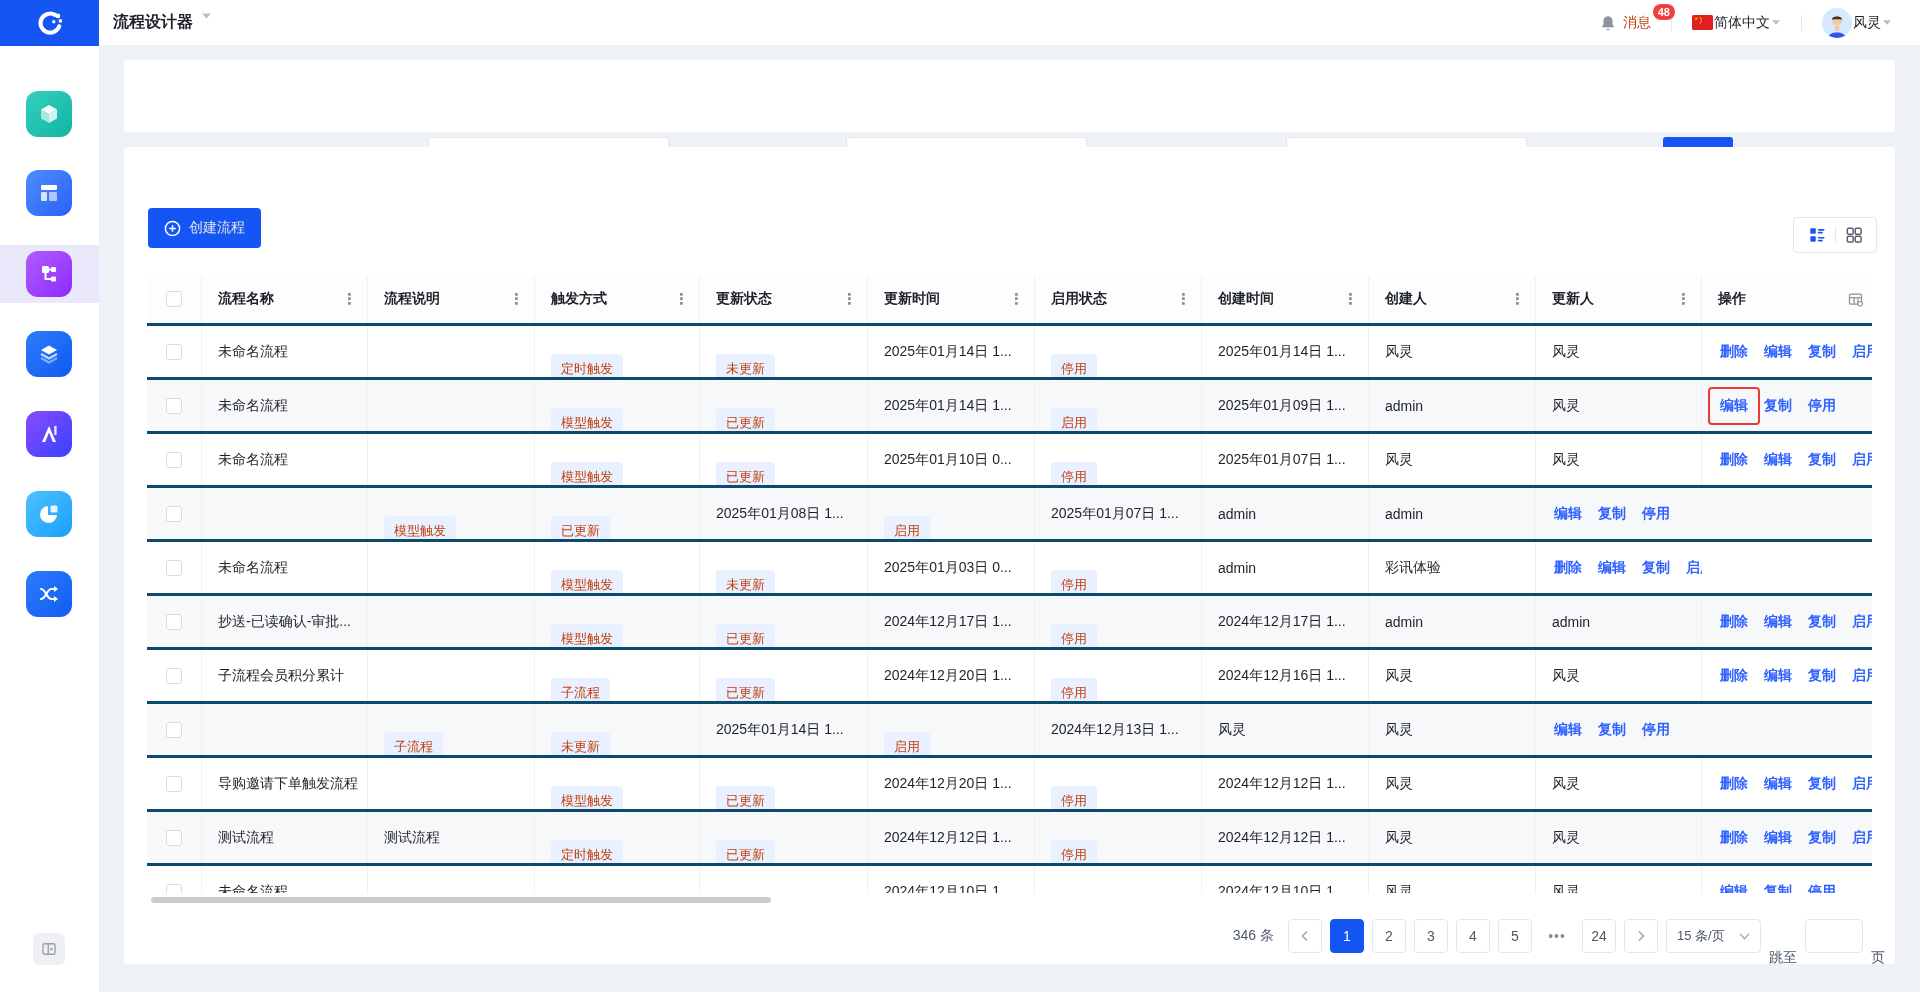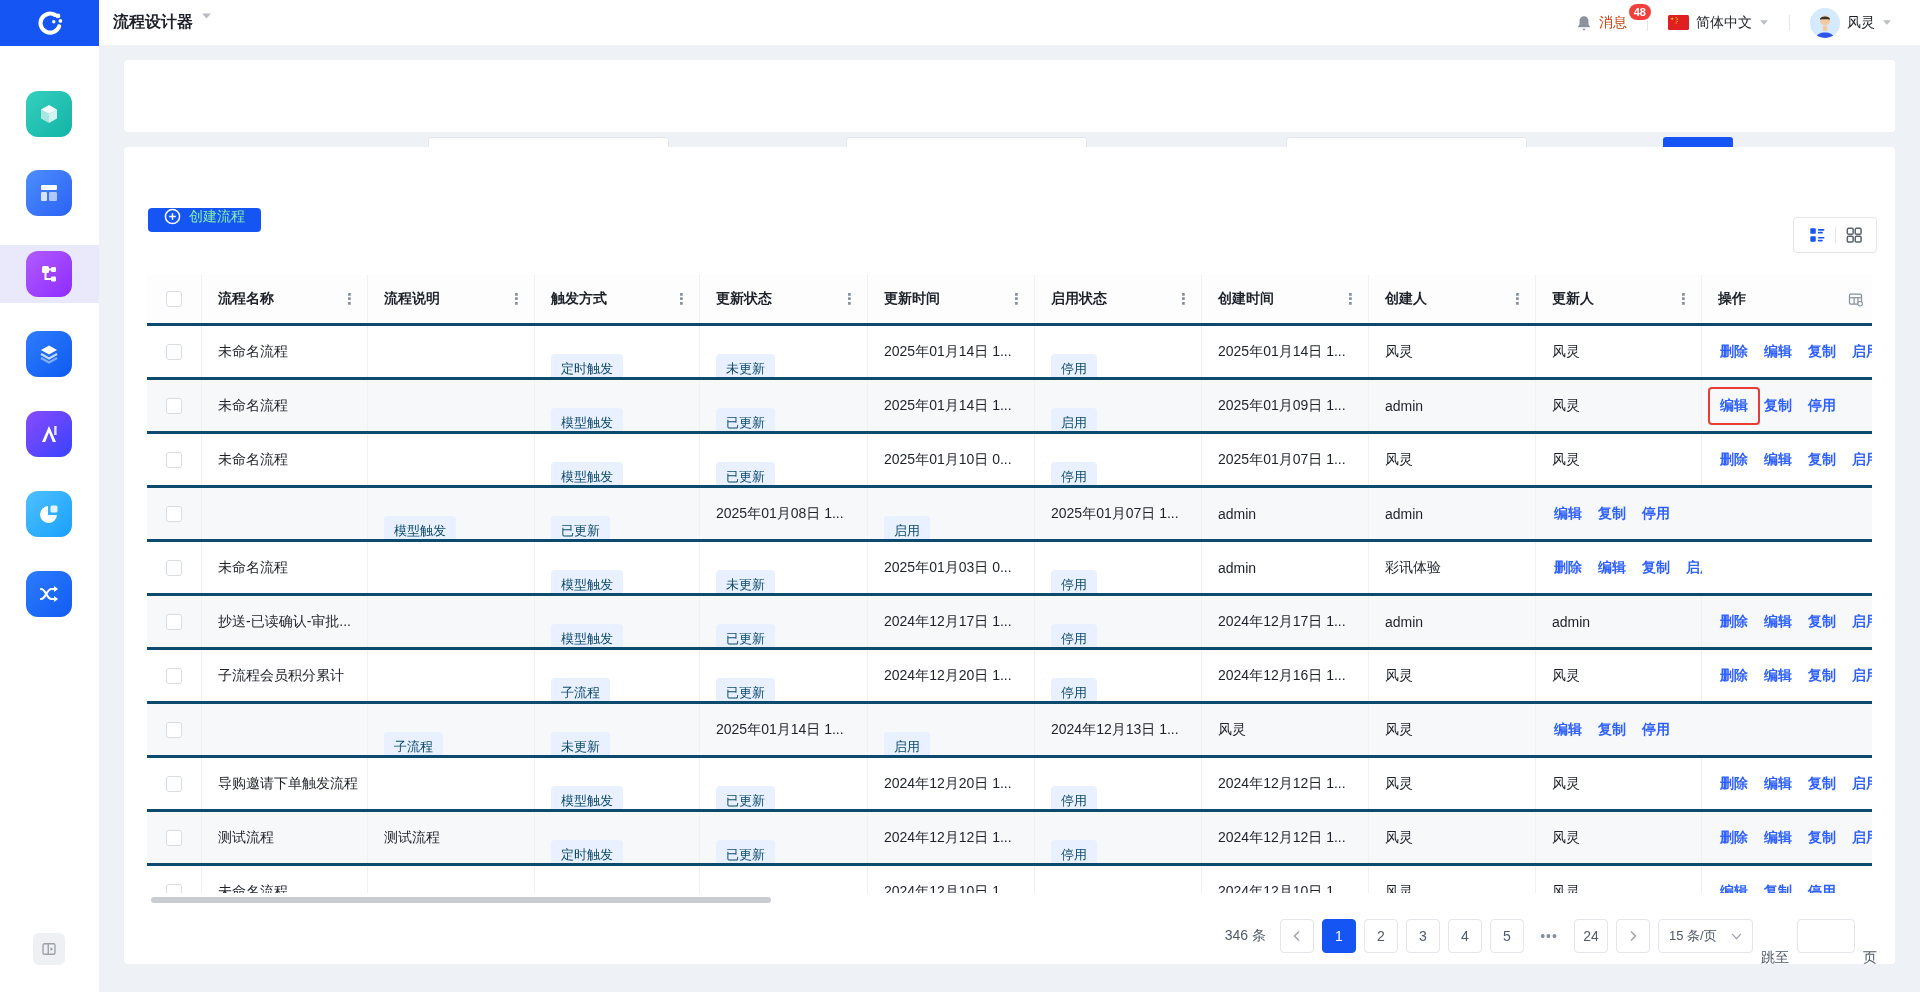--- a/index.html
+++ b/index.html
@@ -9,21 +9,21 @@
   
   .topbar { position:absolute; top:0; left:0; width:1920px; height:46px; background:#fff; z-index:20; display:flex; align-items:center; border-bottom:1px solid #F2F3F5; }
   .logo { width:99px; height:46px; background:#1455F4; display:flex; align-items:center; justify-content:center; flex:0 0 auto; cursor:pointer; }
   .app-title { display:flex; gap:8px; margin-left:14px; }
   .app-title .t { font-size:16px; font-weight:700; color:#1D2129; }
   .topbar-right { margin-left:auto; display:flex; align-items:center; gap:10px; padding-right:28px; }
   .msg-wrap { position:relative; display:flex; align-items:center; gap:6px; cursor:pointer; }
   .msg-label { font-size:14px; color:#c2410c; }
   .badge-red { position:absolute; top:-10px; right:-24px; background:#F1403C; color:#fff; font-size:11px; line-height:16px; padding:0 5px; border-radius:8px; font-weight:700; }
   .tb-divider { width:1px; height:16px; background:#E5E6EB; margin:0 10px; }
-  .lang-wrap,.user-wrap { display:flex; align-items:center; gap:7px; cursor:pointer; font-size:14px; }
+  .lang-wrap,.user-wrap { display:flex; align-items:center; gap:1px; cursor:pointer; font-size:14px; }
   .avatar { width:30px; height:30px; border-radius:50%; background:#D6EAFF; overflow:hidden; display:flex; align-items:flex-end; justify-content:center; }
 
   
   .sidebar { position:absolute; left:0; top:46px; width:99px; height:946px; background:#fff; z-index:10; }
   .side-item { position:absolute; left:26px; width:46px; height:46px; border-radius:12px; display:flex; align-items:center; justify-content:center; cursor:pointer; }
   .active-band { position:absolute; left:0; top:199px; width:99px; height:58px; background:#EAE8FB; }
   .g1 { background:linear-gradient(135deg,#35D0BE,#12B3A6); }
   .g2 { background:linear-gradient(135deg,#4D8DFD,#2A62F6); }
   .g3 { background:linear-gradient(135deg,#B05CFF,#8F2BFF); }
   .g4 { background:linear-gradient(135deg,#2F7BFF,#0D5BF0); }
@@ -41,48 +41,48 @@
   .fgroup .flabel { width:90px; text-align:right; font-size:14px; font-weight:700; color:#1D2129; margin-right:16px; }
   .ffield { width:241px; height:38px; border:1px solid #E5E6EB; border-radius:3px; background:#fff; display:flex; align-items:center; padding:0 12px; font-size:14px; color:#C2C7D0; justify-content:space-between; }
   .ffield input { border:none; outline:none; width:100%; font-size:14px; font-family:inherit; color:#1D2129; }
   .ffield input::placeholder { color:#C2C7D0; }
   .search-btn { position:absolute; left:1539px; top:77px; width:70px; height:38px; background:#1455F4; border:none; border-radius:3px; color:#fff; font-size:14px; letter-spacing:4px; padding-left:4px; cursor:pointer; font-family:inherit; }
   .ficon { position:absolute; top:85px; width:24px; height:24px; cursor:pointer; display:flex; align-items:center; justify-content:center; }
   .expand-wrap { position:absolute; left:1709px; top:86px; display:flex; align-items:center; gap:6px; cursor:pointer; }
   .expand-wrap .x { color:#2E61FF; font-size:14px; font-weight:600; }
 
   
-  .create-btn { position:absolute; left:24px; top:61px; height:24px; padding:0 16px; background:#1455F4; border:none; border-radius:4px; color:#86efac; font-size:14px; display:flex; gap:8px; cursor:pointer; font-family:inherit; }
+  .create-btn { position:absolute; left:24px; top:61px; height:40px; padding:0 16px; background:#1455F4; border:none; border-radius:4px; color:#e5e5e5; font-size:14px; display:flex; align-items:center; gap:8px; cursor:pointer; font-family:inherit; }
   .view-toggle { position:absolute; left:1669px; top:70px; width:84px; height:36px; border:1px solid #E5E6EB; border-radius:4px; display:flex; align-items:center; justify-content:center; gap:0; }
   .vt-btn { width:36px; height:34px; display:flex; align-items:center; justify-content:center; cursor:pointer; }
   .vt-sep { width:1px; height:16px; background:#E5E6EB; }
 
   
   .table-wrap { position:absolute; left:23px; top:128px; width:1725px; height:618px; overflow:hidden; }
   .tr { display:grid; grid-template-columns:55px 166px 167px 165px 168px 167px 167px 167px 167px 166px 170px; }
   .thead { height:48px; background:#FDFDFE; }
   .tbody-row { height:54px; border-top:3px solid #0c4a6e; background:#fff; }
   .tbody-row.zebra { background:#F7F8FA; }
   .th,.td { display:flex; align-items:center; border-right:1px solid #F0F1F4; overflow:hidden; white-space:nowrap; }
   .th:last-child,.td:last-child { border-right:none; }
   .th { font-size:14px; font-weight:700; color:#1D2129; padding:0 8px 0 16px; justify-content:space-between; }
   .td { font-size:14px; color:#1D2129; padding-left:16px; }
   .cell-check { justify-content:center; padding:0; }
   .checkbox { width:16px; height:16px; border:1px solid #D8DCE3; border-radius:3px; background:#fff; cursor:pointer; }
   .dots { color:#86909C; font-size:15px; cursor:pointer; padding:0 2px; }
-  .pill { display:inline-block; background:#E9F0FF; color:#0c4a6e; font-size:13px; padding:6px 10px; border-radius:4px;margin-top:35px; }
+  .pill { display:inline-block; background:#E9F0FF; color:#c2410c; font-size:13px; padding:6px 10px; border-radius:4px;margin-top:35px; }
   .td-actions { gap:16px; padding-left:18px; }
   .link { color:#2E61FF; font-weight:600; font-size:14px; cursor:pointer; flex:0 0 auto; }
   .link.annotated { box-shadow:0 0 0 2px #EC3B32; padding:8px 10px; margin:-8px -10px; border-radius:2px; }
 
   .hscrollbar { position:absolute; left:23px; top:750px; width:1725px; height:6px; }
   .hscroll-thumb { position:absolute; left:4px; top:0; width:620px; height:6px; border-radius:3px; background:#C9CDD2; cursor:grab; }
 
   
-  .pagination { position:absolute; right:18px; top:771px; height:36px; display:flex; align-items:center; gap:8px; }
+  .pagination { position:absolute; right:10px; top:771px; height:36px; display:flex; align-items:center; gap:8px; }
   .pg-total { font-size:14px; color:#4E5969; margin-right:6px; }
   .pg-btn { min-width:34px; height:34px; border:1px solid #E5E6EB; border-radius:4px; background:#fff; display:flex; align-items:center; justify-content:center; font-size:14px; color:#4E5969; cursor:pointer; }
   .pg-btn.active { background:#1455F4; border-color:#1455F4; color:#fff; }
   .pg-ellipsis { width:34px; text-align:center; color:#86909C; font-size:14px; letter-spacing:1px; }
   .pg-select { width:95px; height:34px; border:1px solid #E5E6EB; border-radius:4px; display:flex; align-items:center; justify-content:space-between; padding:0 10px; font-size:13px; color:#4E5969; cursor:pointer; }
   .pg-jump-label,.pg-page-label { font-size:14px; color:#4E5969;margin-top:43px; }
   .pg-input { width:58px; height:34px; border:1px solid #E5E6EB; border-radius:4px; outline:none; font-size:14px; padding:0 8px; font-family:inherit; }
 </style>
 </head>
 <body>

